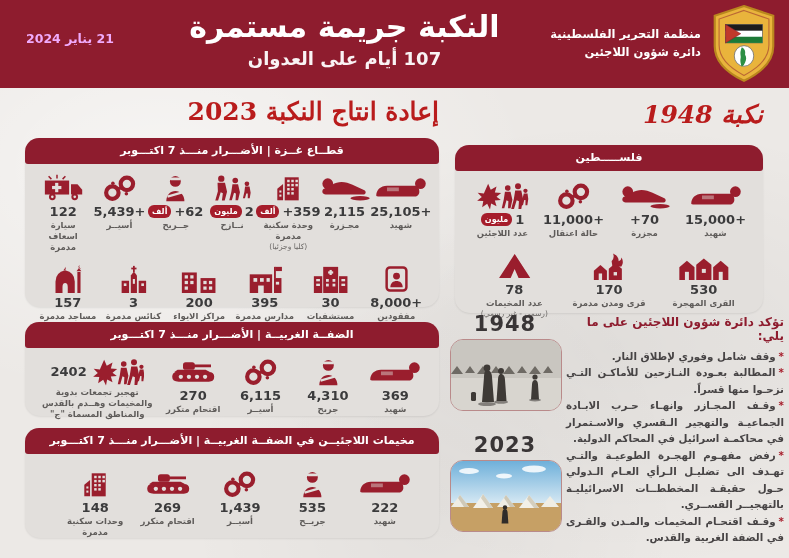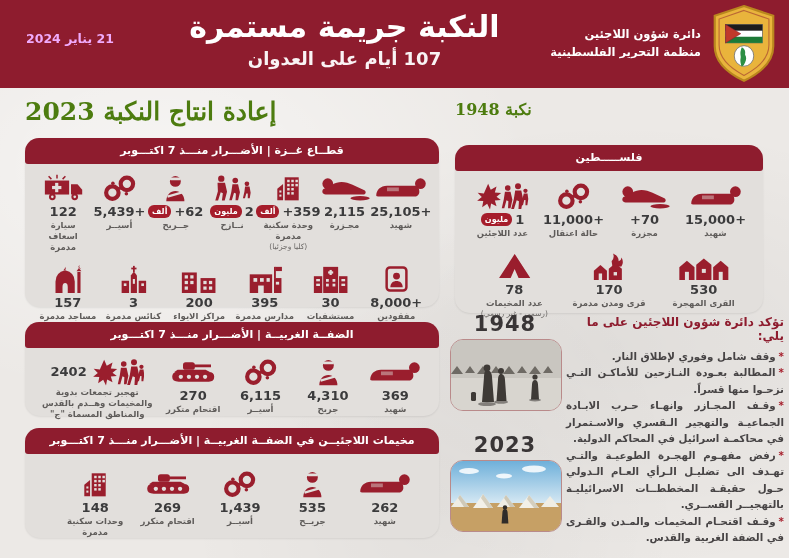--- a/index.html
+++ b/index.html
@@ -17,23 +17,23 @@
   }
   
   .header { position:absolute; left:0; top:0; width:789px; height:88px; background:#8E1C2E; }
   .date { position:absolute; left:26px; top:31px; color:#f0abfc; font-size:12.5px; font-weight:bold; direction:rtl; }
   .titlewrap { position:absolute; left:120px; right:220px; top:9px; text-align:center; color:#fff; }
   .main-title { font-size:30px; font-weight:bold; letter-spacing:.5px; }
   .subtitle { font-size:18px; font-weight:bold; margin-top:4px; opacity:.95; }
   .org { position:absolute; right:88px; top:26px; width:160px; text-align:right; color:#fff; font-size:11.5px; font-weight:bold; line-height:1.55; }
   .logo { position:absolute; right:12px; top:5px; width:66px; height:78px; }
   
-  .sec-title { position:absolute; text-align:left; font-family:"DejaVu Serif", serif; font-weight:bold; color:#4d7c0f; }
+  .sec-title { position:absolute; text-align:right; font-family:"DejaVu Serif", serif; font-weight:bold; color:#b91c1c; }
   #left-title  { left:25px;  width:414px; top:97px;  font-size:25px; }
-  #right-title { left:455px; width:308px; top:100px; font-size:16px; }
+  #right-title { left:455px; width:308px; top:100px; font-size:25px;font-style:italic; }
   
   .panel { position:absolute; background:#E2DFDC; border-radius:15px; box-shadow:0 1px 2px rgba(0,0,0,.08); }
   .panel-header { height:26px; line-height:26px; background:#8E1C2E; color:#fff; font-size:11px; font-weight:bold; border-radius:14px 14px 3px 3px; text-align:center; padding:0 12px; white-space:nowrap; overflow:hidden; }
   .panel-header.align-start { text-align:center; }
   #panel-gaza  { left:25px;  top:138px; width:414px; height:169px; }
   #panel-wb    { left:25px;  top:322px; width:414px; height:94px;  }
   #panel-camps { left:25px;  top:428px; width:414px; height:110px; }
   #panel-pal   { left:455px; top:145px; width:308px; height:168px; }
   .stat-row { display:flex; justify-content:space-between; align-items:flex-start; padding:8px 10px 2px; }
   #panel-camps .stat-row { padding:14px 18px 2px 34px; }
@@ -64,22 +64,22 @@
 </head>
 <body>
 
 <div class="header">
   <div class="date">21 يناير 2024</div>
   <div class="titlewrap">
     <div class="main-title">النكبة جريمة مستمرة</div>
     <div class="subtitle">107 أيام على العدوان</div>
   </div>
   <div class="org">
+    <div>منظمة التحرير الفلسطينية</div>
     <div>دائرة شؤون اللاجئين</div>
-    <div>منظمة التحرير الفلسطينية</div>
   </div>
   <svg class="logo" viewBox="0 0 60 72">
     <path d="M30 1 L57 10 V38 Q57 57 30 70 Q3 57 3 38 V10 Z" fill="#E9B43C" stroke="#B9871E" stroke-width="2"></path>
     <path d="M30 5 L53 13 V37 Q53 53 30 65 Q7 53 7 37 V13 Z" fill="none" stroke="#8E1C2E" stroke-width="1" opacity=".5"></path>
     <rect x="13" y="18" width="34" height="17" fill="#fff" stroke="#555" stroke-width=".6"></rect>
     <rect x="13" y="18" width="34" height="5.7" fill="#1c1c1c"></rect>
     <rect x="13" y="29.3" width="34" height="5.7" fill="#1d7a37"></rect>
     <path d="M13 18 L27 26.5 L13 35 Z" fill="#C0392B" stroke="#8E1C2E" stroke-width=".5"></path>
     <ellipse cx="30" cy="47" rx="9" ry="9.5" fill="#fff" stroke="#777" stroke-width=".8"></ellipse>
     <path d="M28 39 q4 2 3 7 q2 3 0 7 q-1 3 -3 4 q-2 -4 -1 -9 q-1 -5 1 -9z" fill="#2d8f44"></path>
@@ -434,21 +434,21 @@
   <div class="stat-row">
       <div class="stat">
         <span class="icon">
           <svg viewBox="0 0 52 26" fill="currentColor">
             <circle cx="44" cy="9" r="5"></circle>
             <path d="M3 20c0-5 4-9 10-9h25c3 0 5 2 5 5v1c0 2-2 4-4 4H6c-2 0-3-.5-3-1z"></path>
             <rect x="13" y="12.5" width="11" height="3.5" fill="#E2DFDC" opacity=".45"></rect>
           </svg>
         </span>
         <div class="val-row">
-          <bdi class="value">262</bdi>
+          <bdi class="value">222</bdi>
         </div>
         <div class="label">شهيد</div>
       </div>
       <div class="stat">
         <span class="icon">
           <svg viewBox="0 0 30 34" fill="currentColor">
             <circle cx="15" cy="9" r="6.6"></circle>
             <rect x="8" y="4.2" width="14" height="3.4" rx="1.7" fill="#E2DFDC"></rect>
             <path d="M4 33c0-8 5-12.5 11-12.5S26 25 26 33z"></path>
             <path d="M5.5 27.5l19-5.5" stroke="#E2DFDC" stroke-width="2.6" fill="none"></path>

